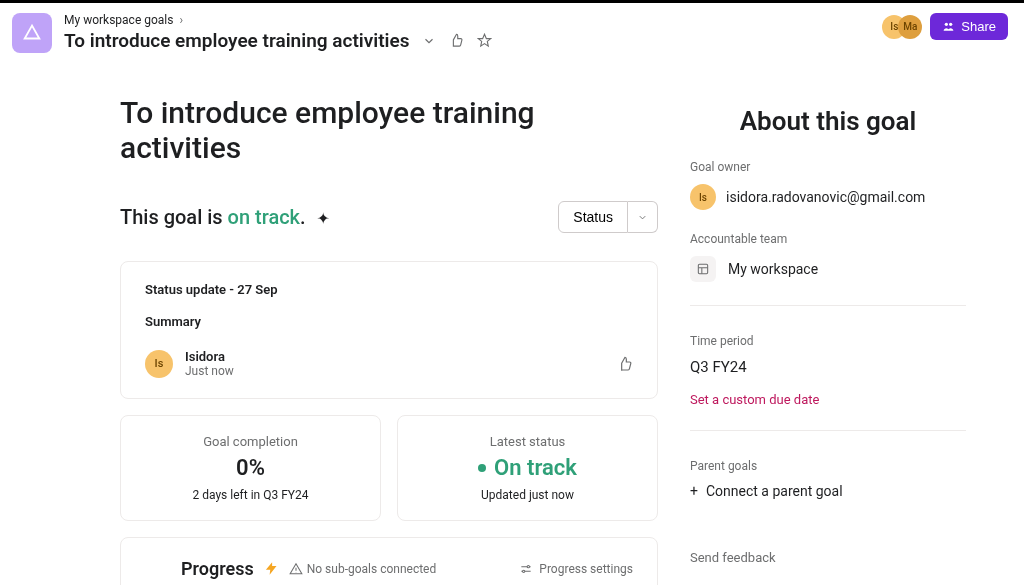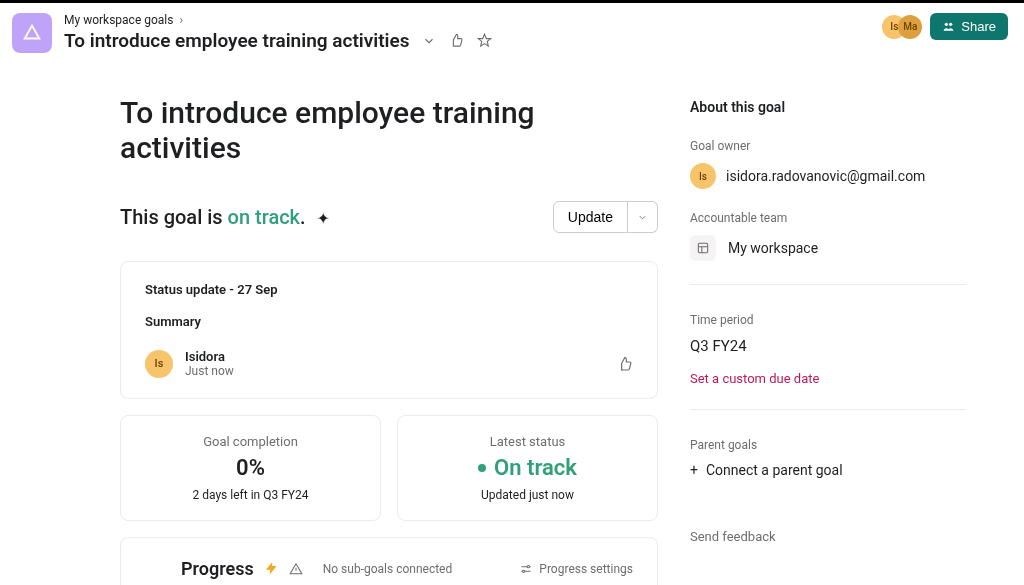--- a/index.html
+++ b/index.html
@@ -33,21 +33,21 @@
     .breadcrumb-link { color: #1e1f21; cursor: pointer; }
     .title-row { display: flex; align-items: center; gap: 10px; margin-top: 2px; }
     .page-title { font-size: 19px; font-weight: 600; color: #1e1f21; }
     .title-icons { display: flex; gap: 10px; color: #6d6e6f; }
     .title-icons span { cursor: pointer; width: 18px; height: 18px; display:flex; align-items:center; justify-content:center;}
     .topbar-right { display: flex; align-items: center; gap: 8px; }
     .avatar { width: 24px; height: 24px; border-radius: 50%; display: flex; align-items: center; justify-content: center; font-size: 10px; font-weight: 500; }
     .avatar.is { background: #f7c36b; color: #6c4400; }
     .avatar.ma { background: #de9f3e; color: #6c4400; margin-left: -8px; }
     .share-btn {
-      background: #0f766e; color: #fff; border: none;
+      background: #6d28d9; color: #fff; border: none;
       padding: 6px 12px; border-radius: 6px; font-size: 13px;
       display: flex; align-items: center; gap: 6px; cursor: pointer; font-weight: 500;
     }
     
     .main {
       display: flex;
       padding: 28px 0 0 0;
     }
     .main-left { flex: 1; padding: 0 32px 0 120px; max-width: 690px; }
     .main-right { width: 300px; padding: 0 24px 0 0; }
@@ -75,25 +75,25 @@
     .stat-value { font-size: 22px; font-weight: 600; }
     .stat-value.track { color: #2fa078; display: flex; align-items: center; justify-content: center; gap: 8px; }
     .stat-sub { font-size: 12px; margin-top: 8px; color: #1e1f21; }
     .dot { width: 8px; height: 8px; border-radius: 50%; background: #2fa078; display: inline-block; }
     
     .progress-card { border: 1px solid #edeae9; border-radius: 8px; padding: 20px 24px; }
     .progress-header { display: flex; align-items: center; justify-content: space-between; margin-bottom: 20px; margin-left: 36px; }
     .progress-title-group { display: flex; align-items: center; gap: 10px; }
     .progress-title { font-size: 18px; font-weight: 600; }
     .bolt { color: #f5a623; }
-    .warn-text { font-size: 12px; color: #6d6e6f; display: flex; align-items: center; gap: 20px; }
+    .warn-text { font-size: 12px; color: #6d6e6f; display: flex; align-items: center; gap: 4px; }
     .warn-text svg { width: 14px; height: 14px; }
     .progress-settings { font-size: 12px; color: #6d6e6f; display: flex; align-items: center; gap: 6px; cursor: pointer; }
     
-    .side-title { font-size: 14px; font-weight: 600; margin-bottom: 24px; margin-top: 4px;}
+    .side-title { font-size: 26px; font-weight: 600; margin-bottom: 24px; margin-top: 11px; text-align: center;}
     .side-section { margin-bottom: 28px; padding-bottom: 23px; border-bottom: 1px solid #edeae9; }
     .side-section.last { border-bottom: none; }
     .side-label { font-size: 12px; color: #6d6e6f; margin-bottom: 10px; }
     .owner-row { display: flex; align-items: center; gap: 10px; margin-bottom: 22px; }
     .owner-avatar { width: 26px; height: 26px; border-radius: 50%; background: #f7c36b; color: #6c4400; display: flex; align-items: center; justify-content: center; font-size: 10px; font-weight:500; }
     .owner-email { font-size: 14px; }
     .team-row { display: flex; align-items: center; gap: 12px; }
     .team-icon { width: 26px; height: 26px; border-radius: 6px; background: #f5f3f3; display: flex; align-items: center; justify-content: center; color: #6d6e6f; font-size:13px; }
     .team-name { font-size: 14px; }
     .period-value { font-size: 15px; margin-bottom: 16px; margin-top: 10px; }
@@ -156,21 +156,21 @@
 <div class="main">
   <div class="main-left">
     <h1 class="big-title">To introduce employee training activities</h1>
 
     <div class="status-row">
       <div class="status-text">
         <span>This goal is </span><span class="on-track">on track</span><span>.</span>
         <span class="sparkle">✦</span>
       </div>
       <div class="update-group">
-        <button class="update-btn">Update</button>
+        <button class="update-btn">Status</button>
         <button class="update-caret">
           <svg width="11" height="11" viewBox="0 0 24 24" fill="none" stroke="#6d6e6f" stroke-width="2">
               <path d="M6 9l6 6 6-6"></path>
             </svg>
         </button>
       </div>
     </div>
 
     <div class="card">
       <div class="card-title">Status update - 27 Sep</div>

